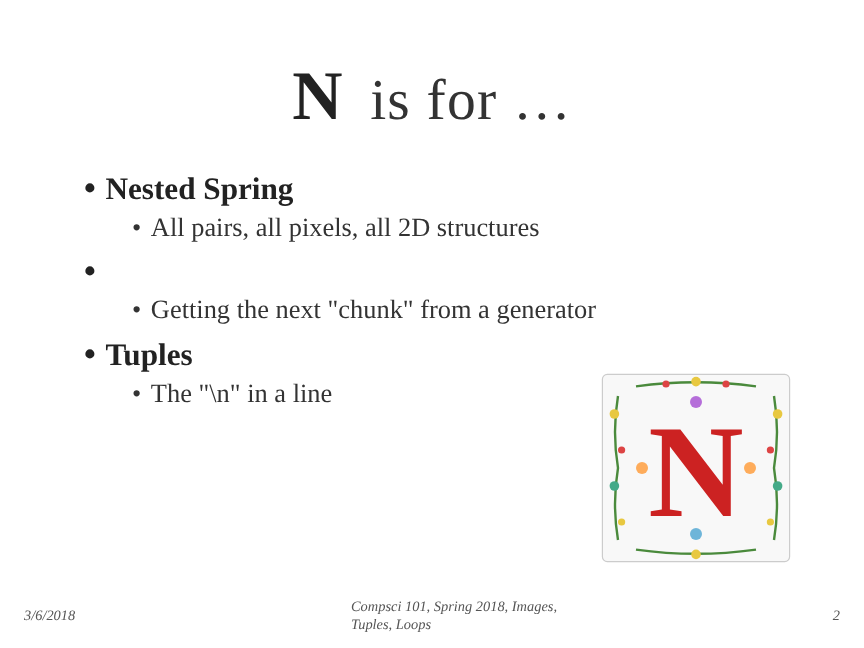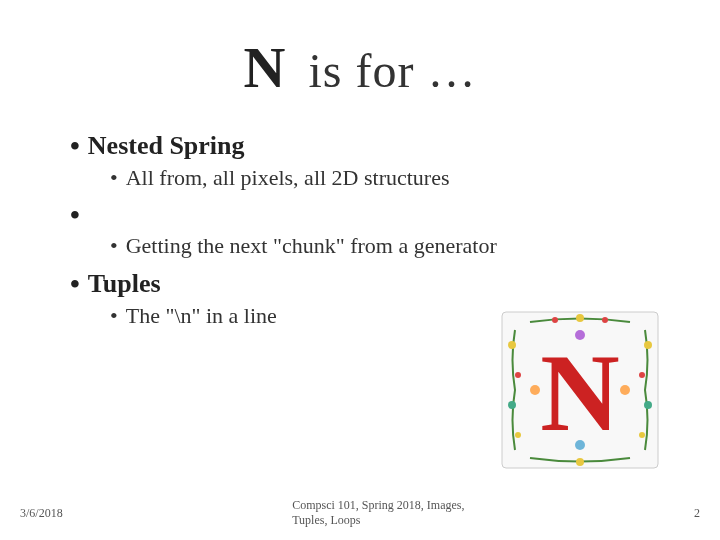--- a/index.html
+++ b/index.html
@@ -10,21 +10,21 @@
       background: #ffffff;
       font-family: 'Georgia', serif;
       overflow: hidden;
       position: relative;
     }
 
     .slide {
       width: 720px;
       height: 540px;
       position: relative;
-      padding: 24px 40px 20px 40px;
+      padding: 36px 40px 20px 40px;
     }
 
     .title-area {
       text-align: center;
       margin-bottom: 30px;
       margin-top: 10px;
     }
 
     .title-letter {
       font-family: 'Times New Roman', serif;
@@ -97,20 +97,21 @@
 
     .footer {
       position: absolute;
       bottom: 12px;
       left: 0;
       right: 0;
       display: flex;
       justify-content: space-between;
       align-items: center;
       padding: 0 20px;
+      font-style: italic;
     }
 
     .footer-date {
       font-size: 12px;
       color: #555;
     }
 
     .footer-center {
       font-size: 12px;
       color: #555;
@@ -133,21 +134,21 @@
 
   <div class="content">
 
     <div class="section">
       <div class="bullet-main">
         <span class="dot">•</span>
         <span>Nested Spring</span>
       </div>
       <div class="bullet-sub">
         <span class="dot">•</span>
-        <span>All from, all pixels, all 2D structures</span>
+        <span>All pairs, all pixels, all 2D structures</span>
       </div>
     </div>
 
     <div class="section">
       <div class="bullet-main">
         <span class="dot">•</span>
       </div>
       <div class="bullet-sub">
         <span class="dot">•</span>
         <span>Getting the next "chunk" from a generator</span>

